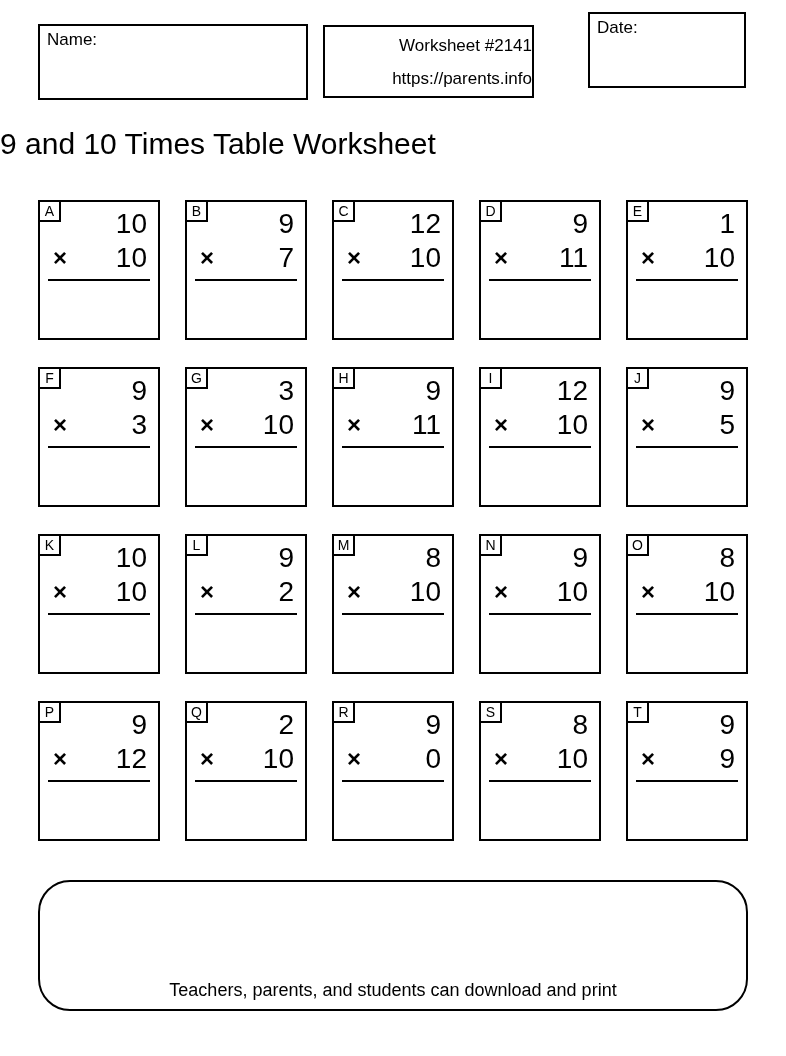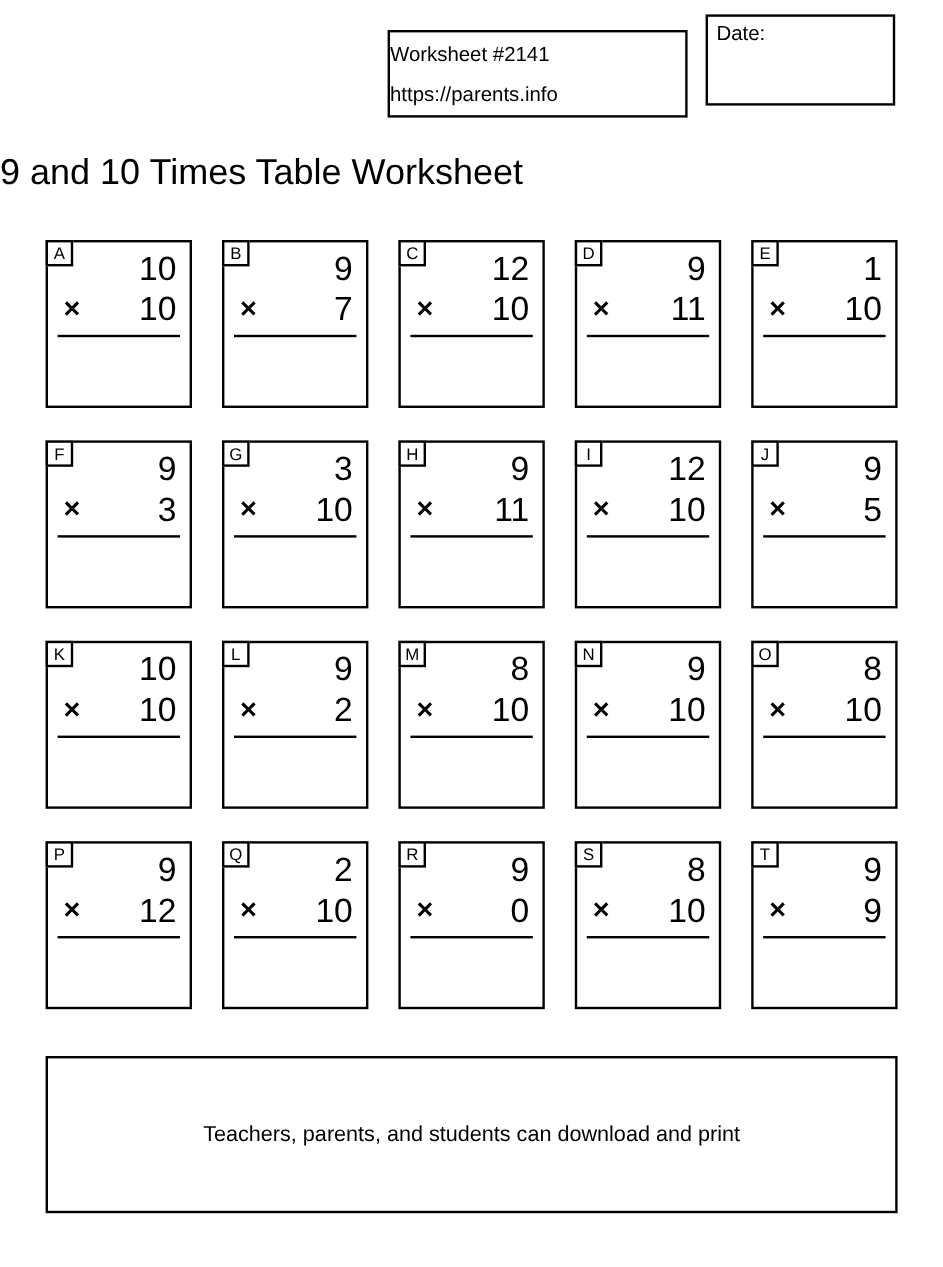--- a/index.html
+++ b/index.html
@@ -4,23 +4,23 @@
 <style>
   html, body { margin: 0; padding: 0; background: #fff; }
   .page {
     position: relative; width: 786px; height: 1056px;
     background: #fff; color: #000;
     font-family: "Liberation Sans", sans-serif;
     overflow: hidden;
   }
   .box { position: absolute; border: 2px solid #000; box-sizing: border-box; background: #fff; }
   .name-box  { left: 38px;  top: 24px; width: 270px; height: 76px; padding: 4px 7px; font-size: 17px; }
-  .info-box  { left: 323px; top: 25px; width: 250px; height: 73px;
-               display: flex; flex-direction: column; align-items: flex-start; justify-content: center;
-               font-size: 17px; line-height: 33px; }
+  .info-box  { left: 323px; top: 25px; width: 211px; height: 73px;
+               display: flex; flex-direction: column; align-items: flex-end; justify-content: center;
+               font-size: 17px; line-height: 33px; padding-left: 40px; }
   .date-box  { left: 588px; top: 12px; width: 158px; height: 76px; padding: 4px 7px; font-size: 17px; }
   .title {
     position: absolute; left: 0; top: 126px; width: 100%; margin: 0;
     text-align: left; font-size: 30px; line-height: 36px; font-weight: 400;
   }
   .grid {
     position: absolute; left: 38px; top: 200px;
     display: grid; grid-template-columns: repeat(5, 122px); grid-auto-rows: 140px;
     column-gap: 25px; row-gap: 27px;
   }
@@ -32,29 +32,32 @@
     font-size: 14px; padding: 0 2px;
   }
   .operand-top { margin-top: 6px; padding-right: 11px; text-align: right; font-size: 28px; line-height: 32px; }
   .row2 { display: flex; align-items: center; justify-content: space-between;
           padding: 0 11px 0 13px; height: 32px; margin-top: 2px; }
   .operator { font-size: 24px; font-weight: 700; line-height: 1; }
   .operand-bottom { font-size: 28px; line-height: 32px; }
   .answer-line { margin: 5px 8px 0 8px; border-top: 2px solid #000; }
   .footer-box {
     left: 38px; top: 880px; width: 710px; height: 131px;
-    display: flex; flex-direction: column; align-items: center; justify-content: center;
-    font-size: 18px; line-height: 37px; text-align: center;
+    display: flex; flex-direction: column; align-items: center; justify-content: flex-end;
+    font-size: 18px; line-height: 37px; text-align: center; border-radius: 32px;
   }
 </style>
 </head>
 <body>
 
 <div class="page">
 
+  <div class="box name-box">
+    <span>Name:</span>
+  </div>
 
   <div class="box info-box">
     <span>Worksheet #2141</span>
     <span>https://parents.info</span>
   </div>
 
   <div class="box date-box">
     <span>Date:</span>
   </div>
 

